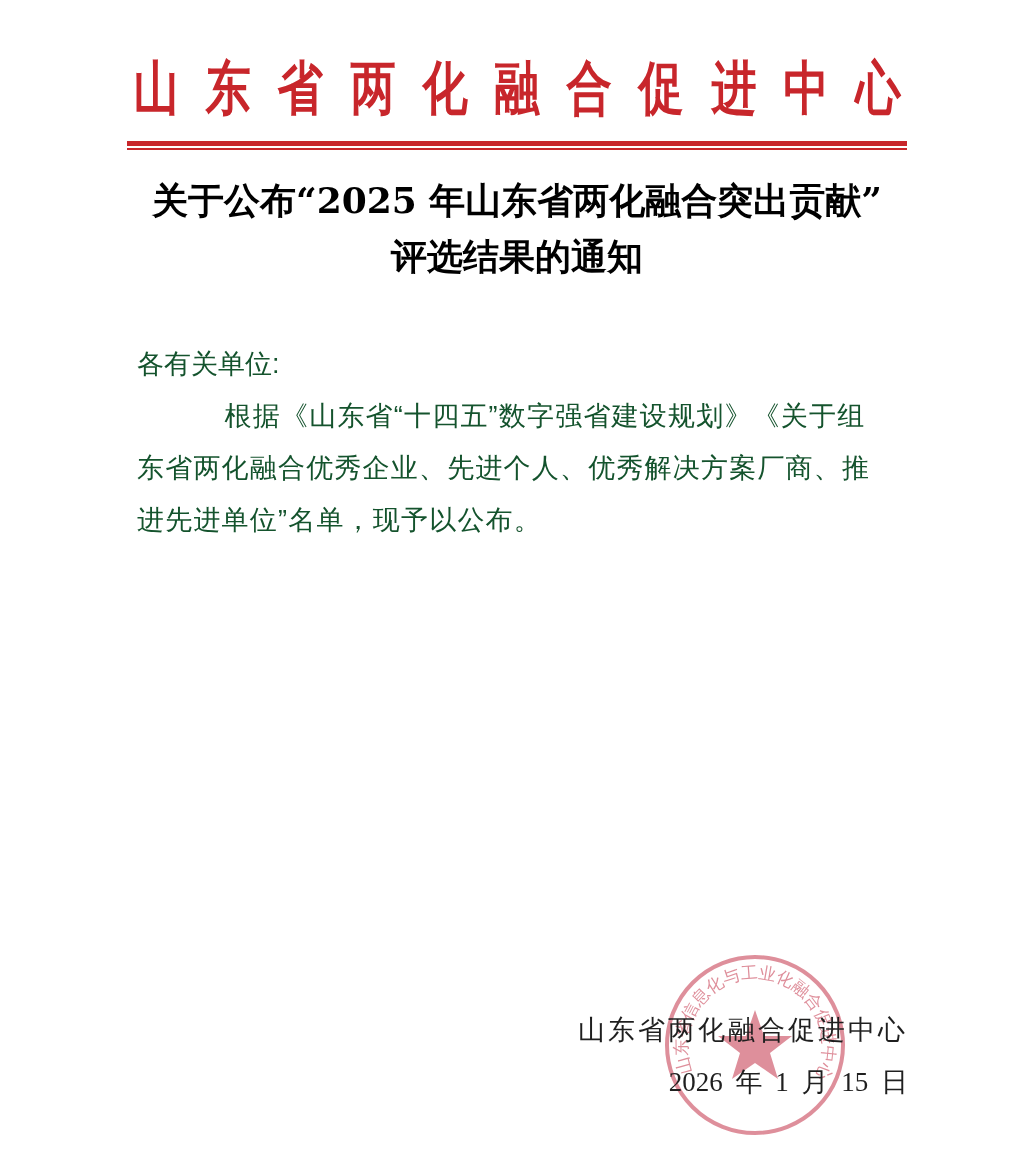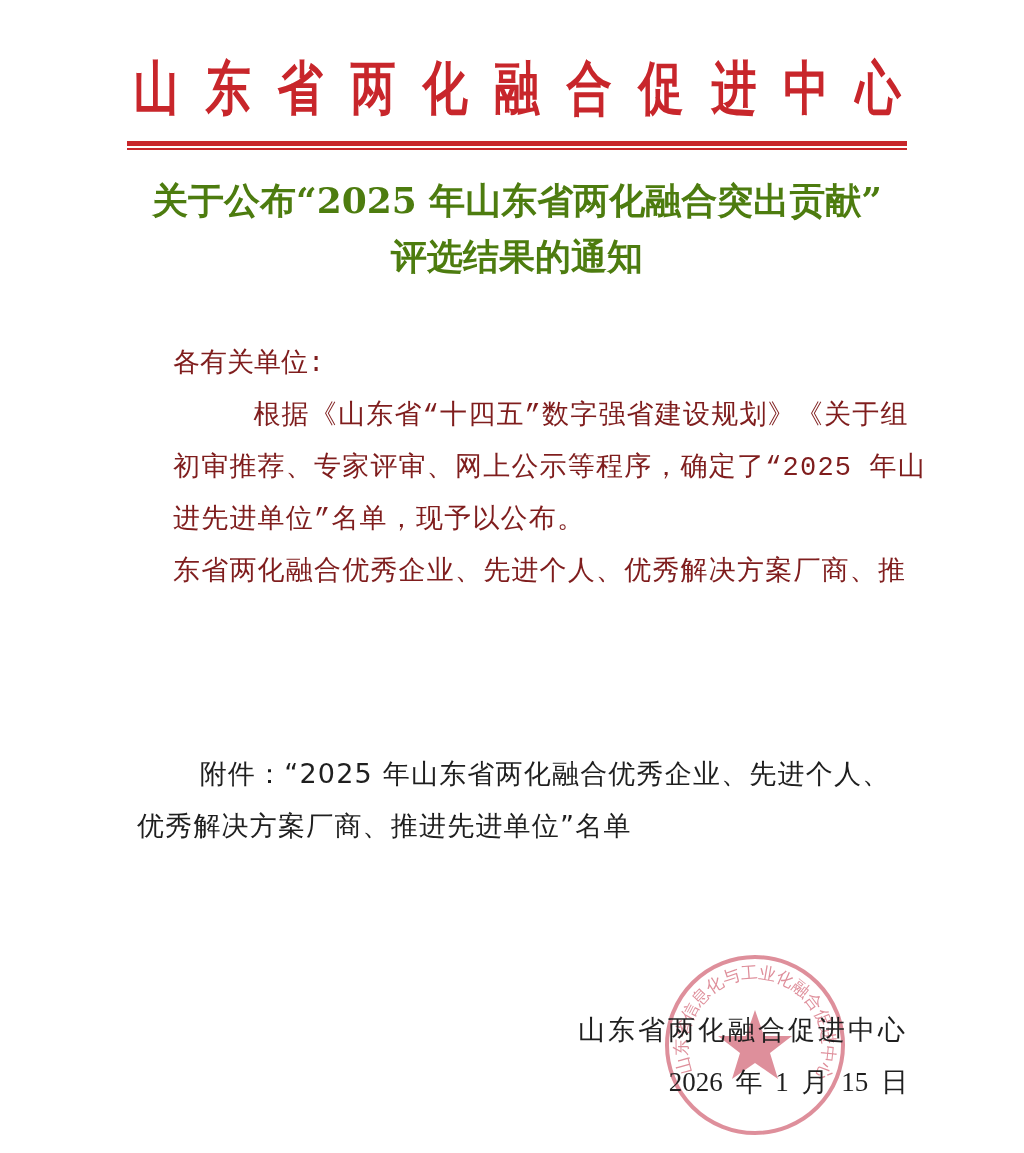--- a/index.html
+++ b/index.html
@@ -65,34 +65,33 @@
     .title {
       position: absolute;
       left: 127px;
       top: 172px;
       width: 780px;
       text-align: center;
       font-family: "DejaVu Serif", "Liberation Serif", serif;
       font-weight: bold;
       font-size: 36px;
       line-height: 56px;
-      color: #4d7c0f;
+      color: #000000;
     }
     .title .line { display: block; white-space: nowrap; }
     
     .body-text {
       position: absolute;
       left: 137px;
       top: 338px;
       width: 760px;
-      font-family: Liberation Mono, monospace;
+      font-family: Liberation Sans, sans-serif;
       font-size: 27px;
       line-height: 52px;
-      color: #7f1d1d;
-      margin-left: 36px;
+      color: #14532d;
     }
     .salutation { display: block; white-space: nowrap; }
     .para-line { display: block; white-space: nowrap; letter-spacing: 1.2px; }
     .indent { padding-left: 56px; text-align: center; }
     .attachment {
       position: absolute;
       left: 137px;
       top: 748px;
       width: 760px;
       font-family: "DejaVu Sans", "Liberation Sans", sans-serif;
@@ -149,29 +148,24 @@
   </div>
 
   <div class="title">
     <span class="line">关于公布“2025 年山东省两化融合突出贡献”</span>
     <span class="line">评选结果的通知</span>
   </div>
 
   <div class="body-text">
     <span class="salutation">各有关单位:</span>
     <span class="para-line indent">根据《山东省“十四五”数字强省建设规划》《关于组</span>
-    <span class="para-line">初审推荐、专家评审、网上公示等程序，确定了“2025 年山</span>
+    <span class="para-line">东省两化融合优秀企业、先进个人、优秀解决方案厂商、推</span>
     <span class="para-line">进先进单位”名单，现予以公布。</span>
-    <span class="para-line">东省两化融合优秀企业、先进个人、优秀解决方案厂商、推</span>
   </div>
 
-  <div class="attachment">
-    <span class="para-line indent">附件：“2025 年山东省两化融合优秀企业、先进个人、</span>
-    <span class="para-line">优秀解决方案厂商、推进先进单位”名单</span>
-  </div>
 
   <svg class="stamp" viewBox="0 0 186 186">
     <defs>
       <path id="ringPath" d="M 30 120 A 68 68 0 1 1 156 120"></path>
     </defs>
     <circle cx="93" cy="93" r="88" fill="none" stroke="#d46a7a" stroke-width="4"></circle>
     <text font-family="DejaVu Sans, sans-serif" font-size="17" fill="#d46a7a">
       <textPath href="#ringPath" startOffset="0">山东省信息化与工业化融合促进中心</textPath>
     </text>
     <polygon points="93,58 102,84 130,84 108,101 116,127 93,111 70,127 78,101 56,84 84,84" fill="#d46a7a"></polygon>

